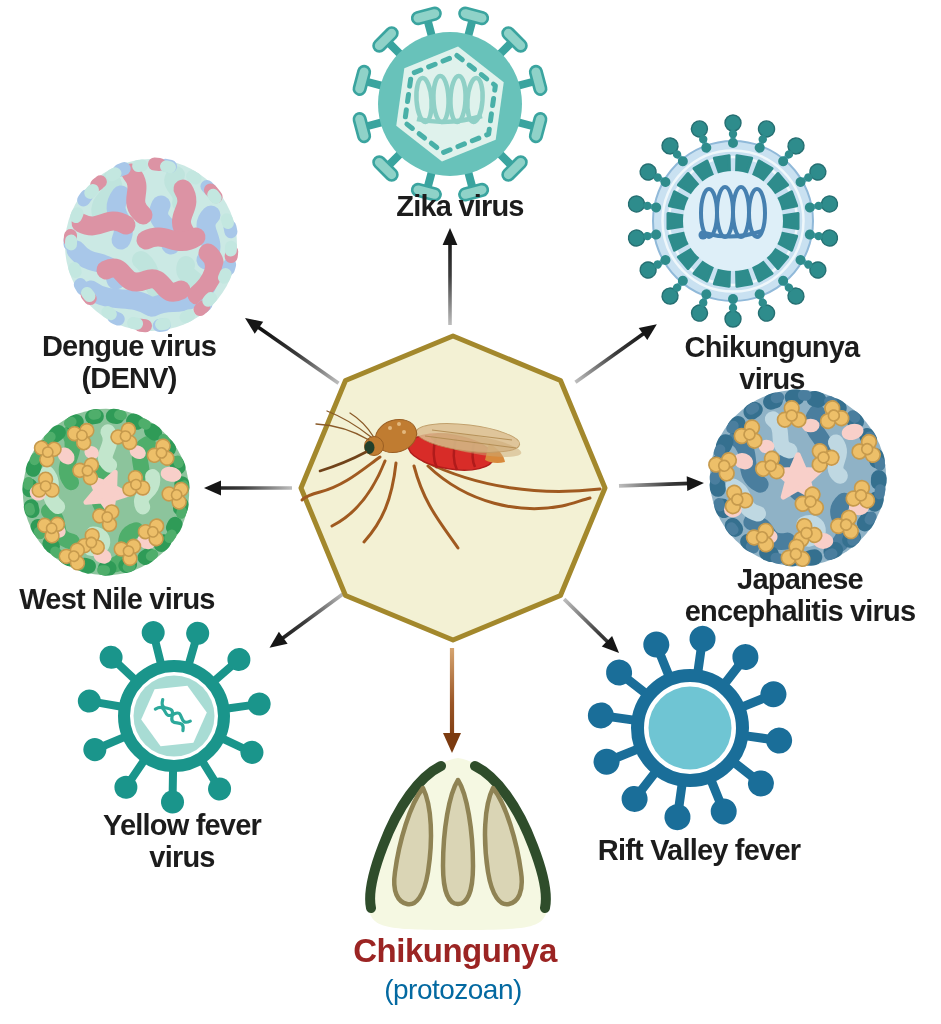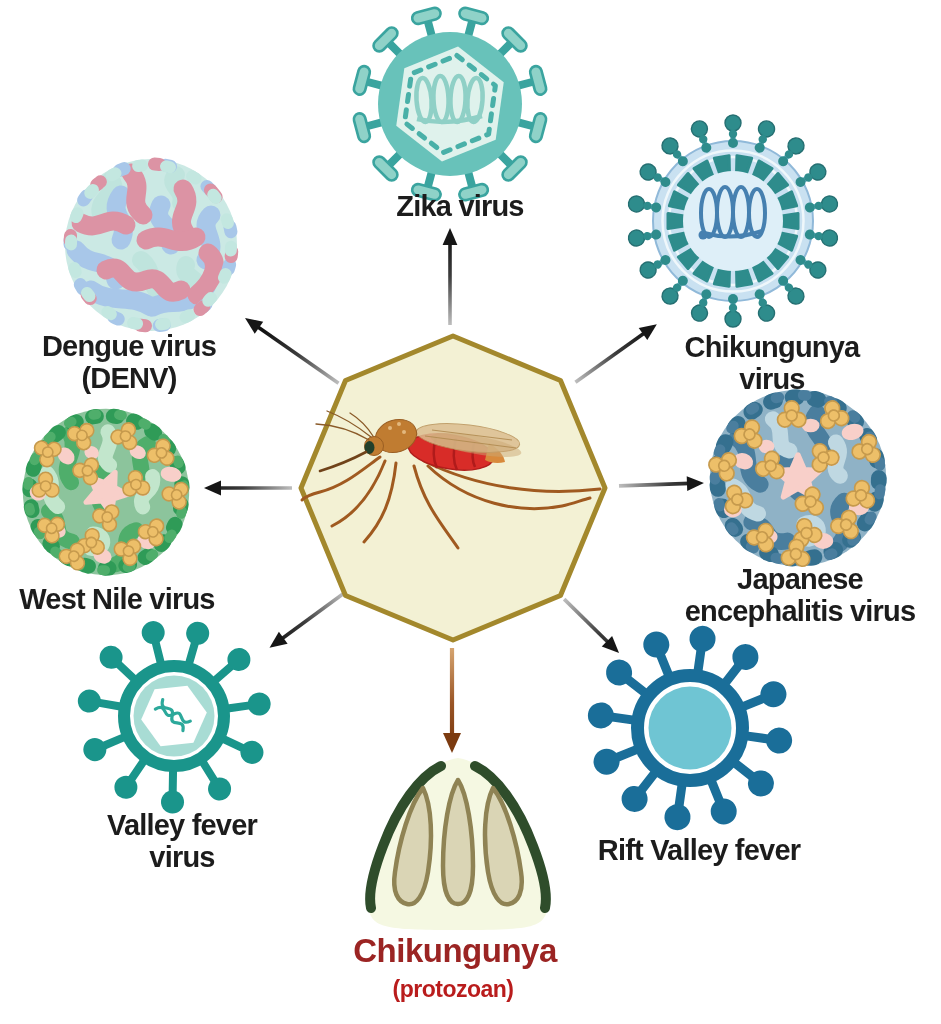--- a/index.html
+++ b/index.html
@@ -3,21 +3,21 @@
 <meta charset="utf-8">
 <style>
   html,body{margin:0;padding:0;background:#ffffff;}
   #canvas{position:relative;width:941px;height:1024px;background:#ffffff;overflow:hidden;
           font-family:"Liberation Sans",sans-serif;}
   #art{position:absolute;left:0;top:0;}
   .lbl{position:absolute;transform:translate(-50%,-50%);text-align:center;
        font-weight:700;font-size:29px;line-height:1.12;letter-spacing:-0.8px;
        color:#1c1c1c;white-space:pre-line;width:320px;pointer-events:none;}
   .lbl.red{color:#9B2423;font-size:33px;letter-spacing:-0.5px;}
-  .lbl.red-sub{color:#b91c1c;font-size:23px;font-weight:700;letter-spacing:-0.5px;}
+  .lbl.red-sub{color:#0369a1;font-size:28px;font-weight:400;letter-spacing:-0.5px;}
   .lbl.center-title{font-size:29px;color:#161616;}
 </style>
 </head>
 <body>
 
 <div id="canvas">
 
 <svg id="art" width="941" height="1024" viewBox="0 0 941 1024">
   <defs>
     <linearGradient id="gBlack" gradientUnits="userSpaceOnUse" x1="0" y1="0" x2="95" y2="0">
@@ -366,19 +366,19 @@
 </svg>
 
 <div class="lbl" style="left:460px;top:206px;">Zika virus</div>
 <div class="lbl" style="left:772px;top:353px;margin-top:10px;">Chikungunya
 virus</div>
 <div class="lbl" style="left:800px;top:595px;">Japanese
 encephalitis virus</div>
 <div class="lbl" style="left:699px;top:850px;">Rift Valley fever</div>
 <div class="lbl red" style="left:455px;top:951px;">Chikungunya</div>
 <div class="lbl red-sub" style="left:453px;top:990px;">(protozoan)</div>
-<div class="lbl" style="left:182px;top:841px;">Valley fever
+<div class="lbl" style="left:182px;top:841px;">Yellow fever
 virus</div>
 <div class="lbl" style="left:117px;top:599px;">West Nile virus</div>
 <div class="lbl" style="left:129px;top:362px;">Dengue virus
 (DENV)</div>
 
 </div>
 
 </body></html>

